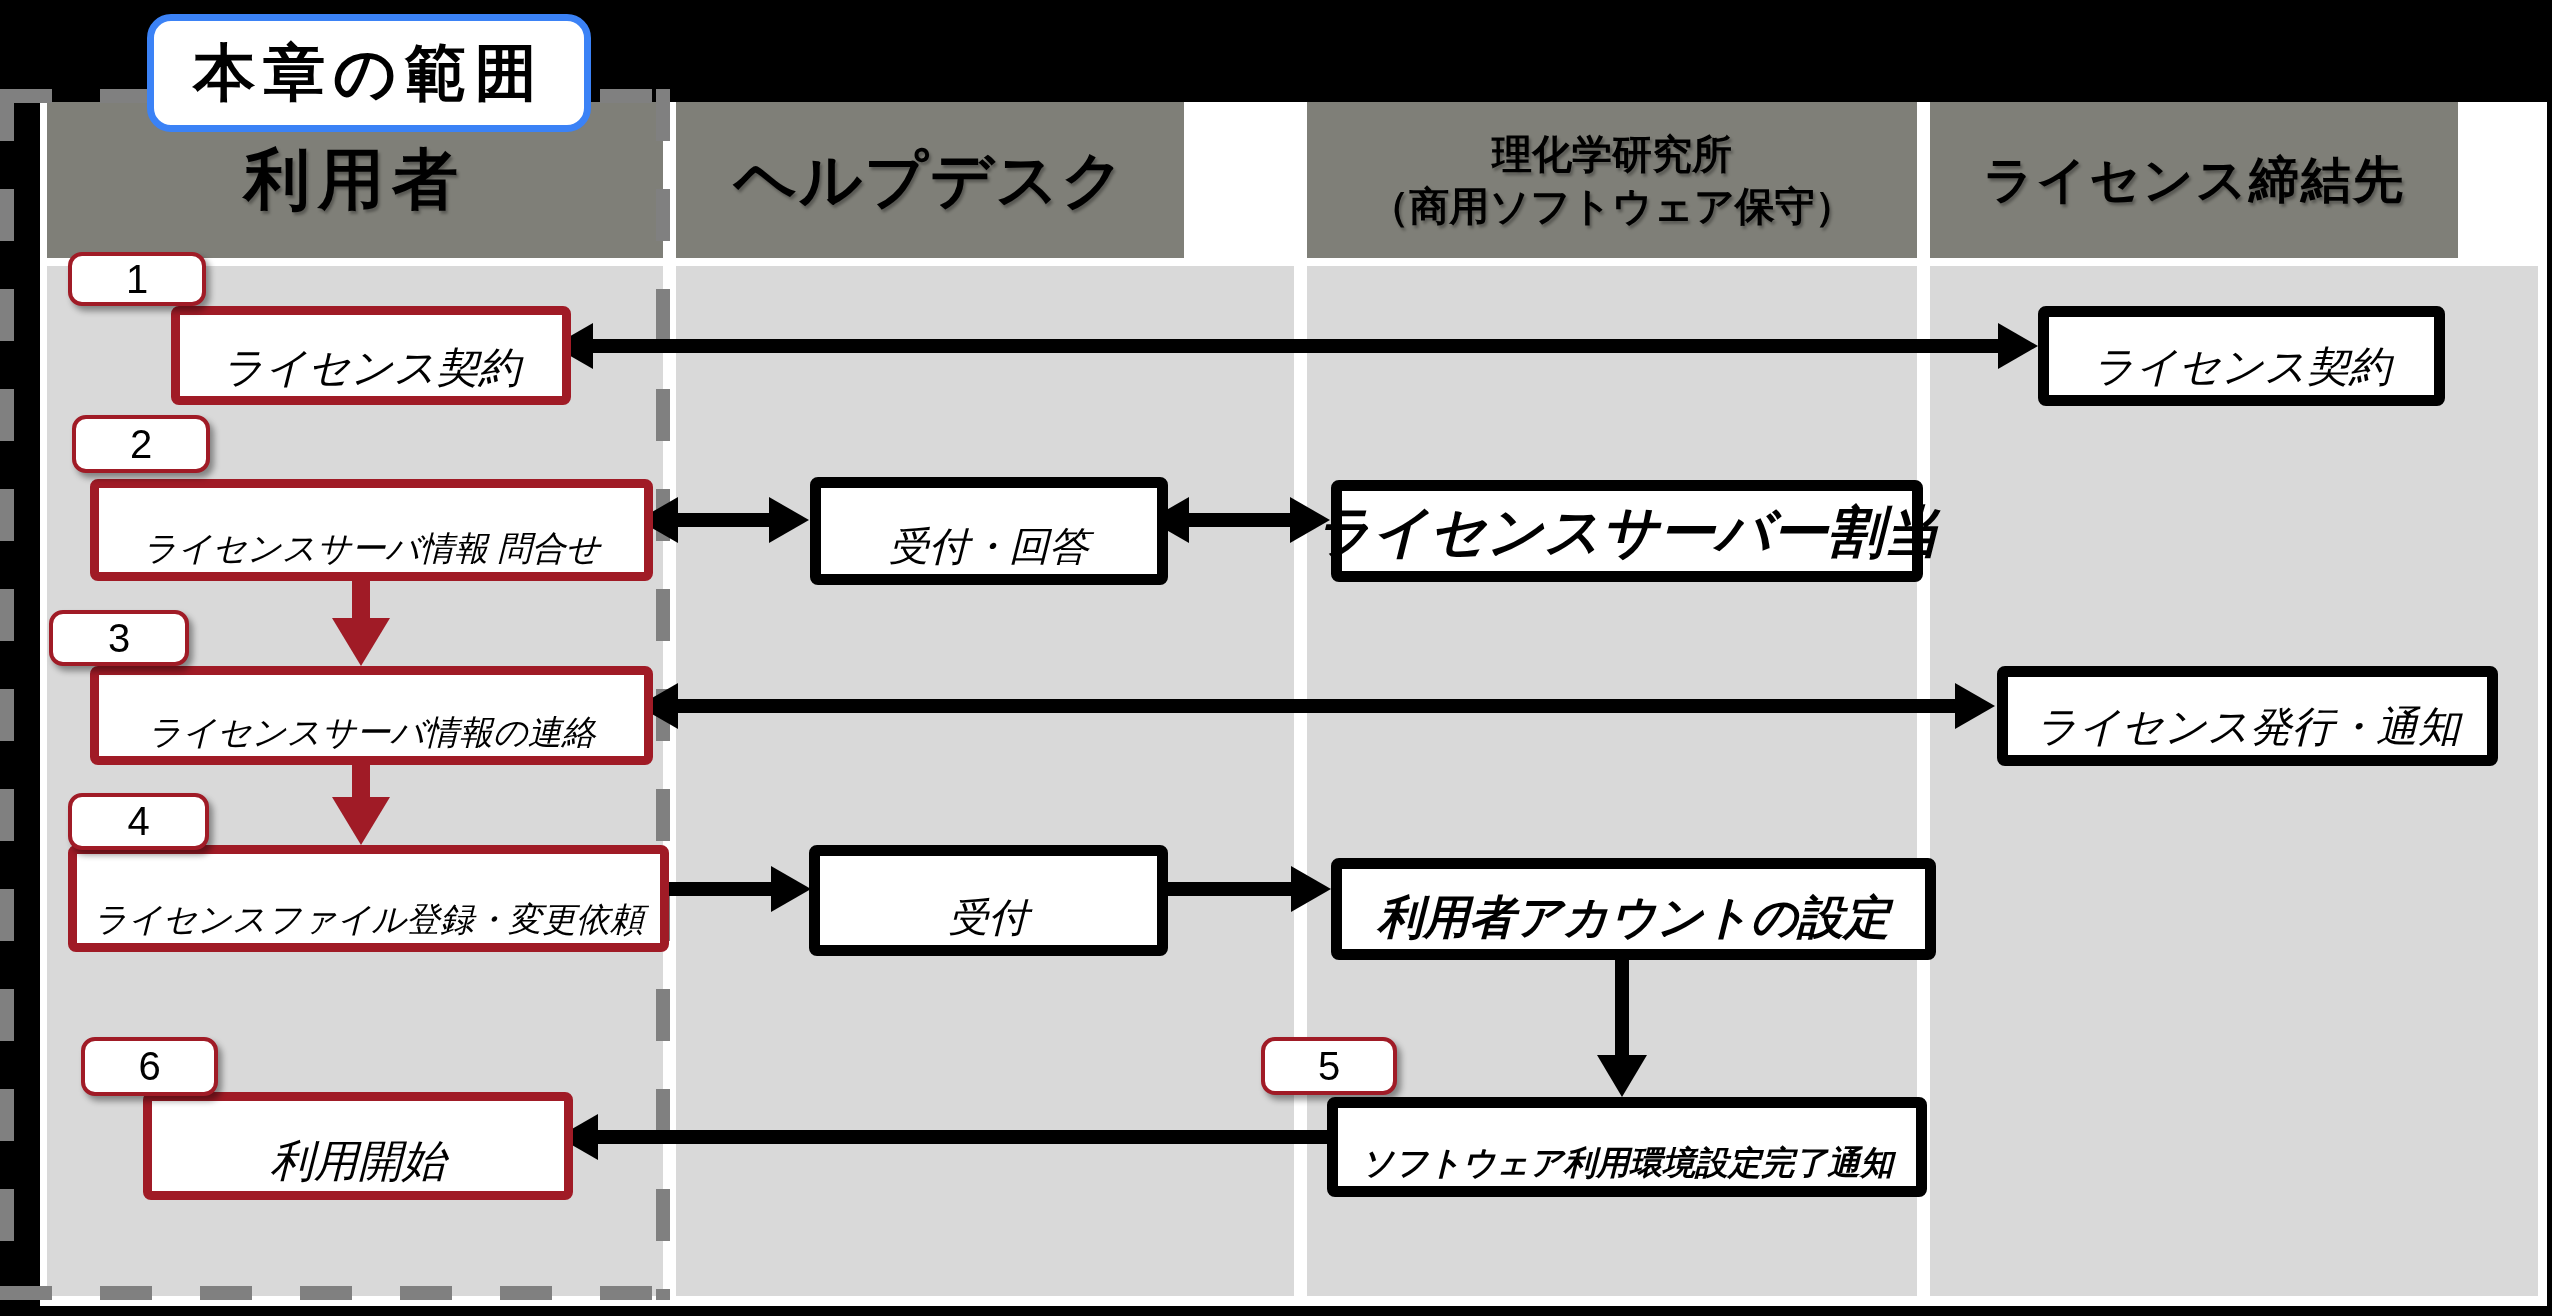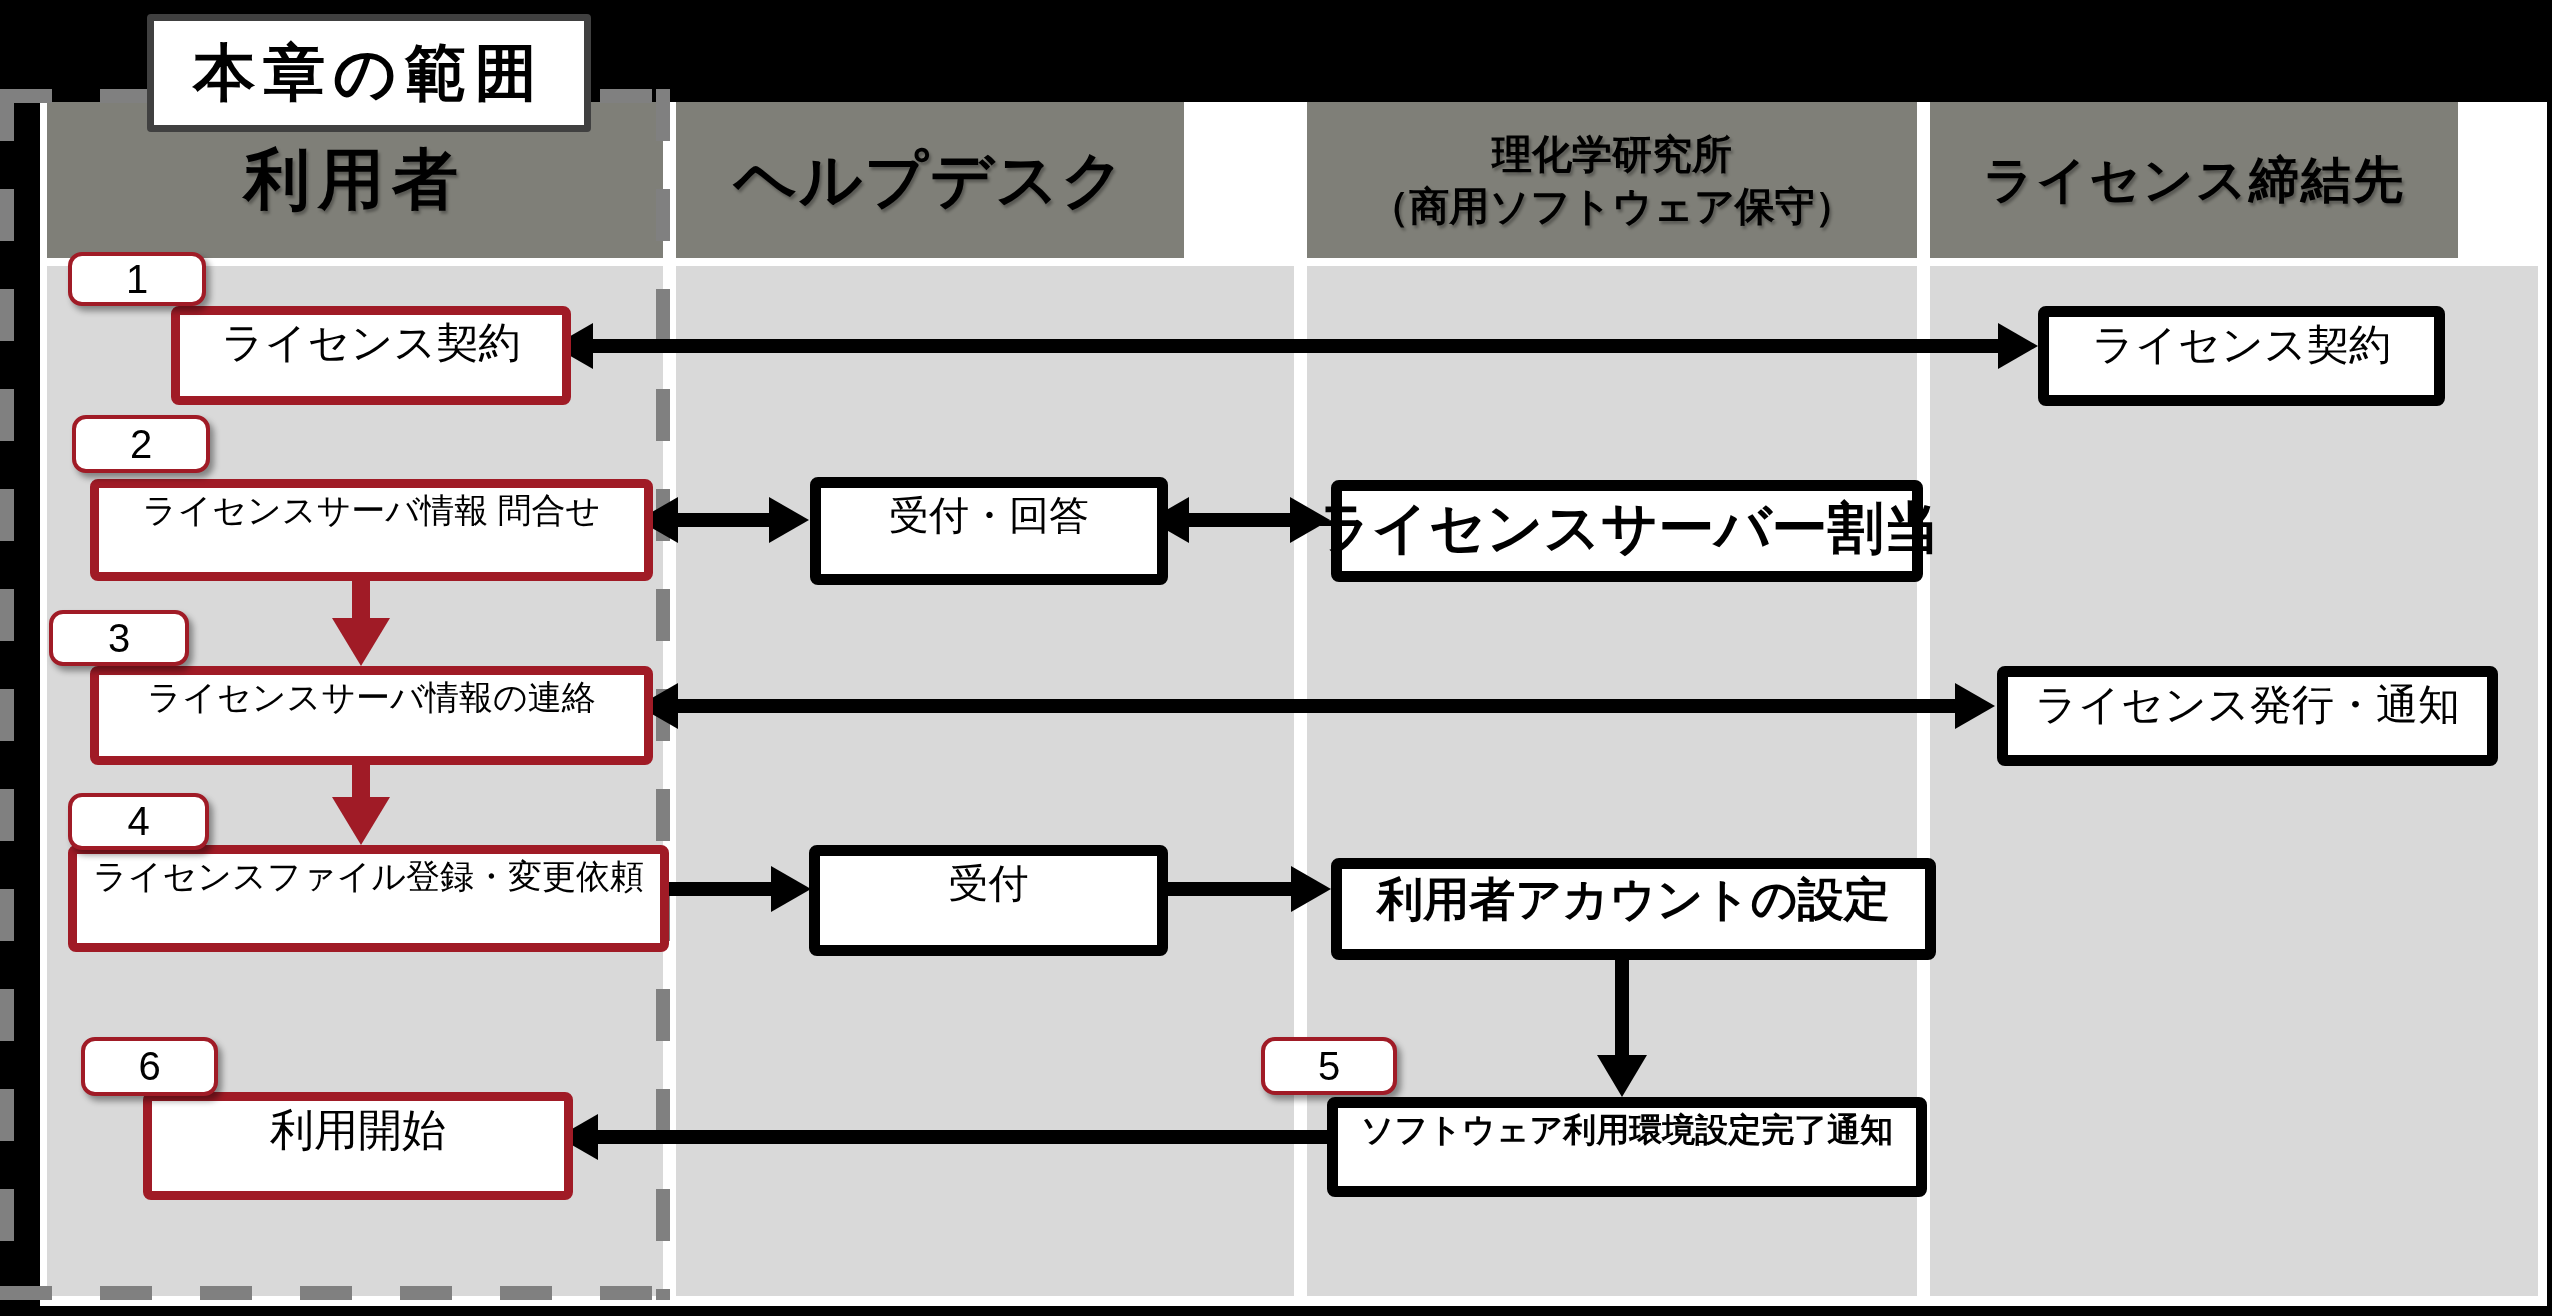--- a/index.html
+++ b/index.html
@@ -25,36 +25,36 @@
   .shaft-v{position:absolute; width:14px; background:#000; z-index:4;}
   .head{position:absolute; width:0; height:0; z-index:4;}
   .head-left {border-top:23px solid transparent;border-bottom:23px solid transparent;border-right:40px solid #000;}
   .head-right{border-top:23px solid transparent;border-bottom:23px solid transparent;border-left:40px solid #000;}
   .head-down {border-left:25px solid transparent;border-right:25px solid transparent;border-top:42px solid #000;}
   .red{background:#a01b26;}
   .head-down.redh{border-top-color:#a01b26; border-left-width:29px; border-right-width:29px; border-top-width:48px;}
   
   .node{
     position:absolute; background:#fff; z-index:5;
-    display:flex; align-items:flex-start; justify-content:center; text-align:center;
-    color:#000; white-space:nowrap;
+    display:flex; align-items:flex-end; justify-content:center; text-align:center;
+    color:#000; white-space:nowrap;font-style:italic;
   }
   .box-red{border:9px solid #a01b26; border-radius:8px;}
   .box-black{border:11px solid #000; border-radius:8px;}
   .bold{font-weight:bold;}
   
   .badge{
     position:absolute; background:#fff; border:4px solid #a01b26; border-radius:14px; z-index:6;
     display:flex; align-items:center; justify-content:center;
     font-size:40px; color:#000; box-shadow:4px 5px 6px rgba(0,0,0,0.4);
   }
   
   .scope-title{
     position:absolute; left:147px; top:14px; width:430px; height:104px; z-index:7;
-    background:#fff; border:7px solid #404040; border-radius:4px;
+    background:#fff; border:7px solid #3b82f6; border-radius:24px;
     display:flex; align-items:center; justify-content:center;
     font-size:62px; font-weight:bold; letter-spacing:8px; color:#000;
   }
 </style>
 </head>
 <body>
 
 <div id="stage">
 
   <div class="table-bg" style="left:40px; top:102px; width:2507px; height:1204px;"></div>

